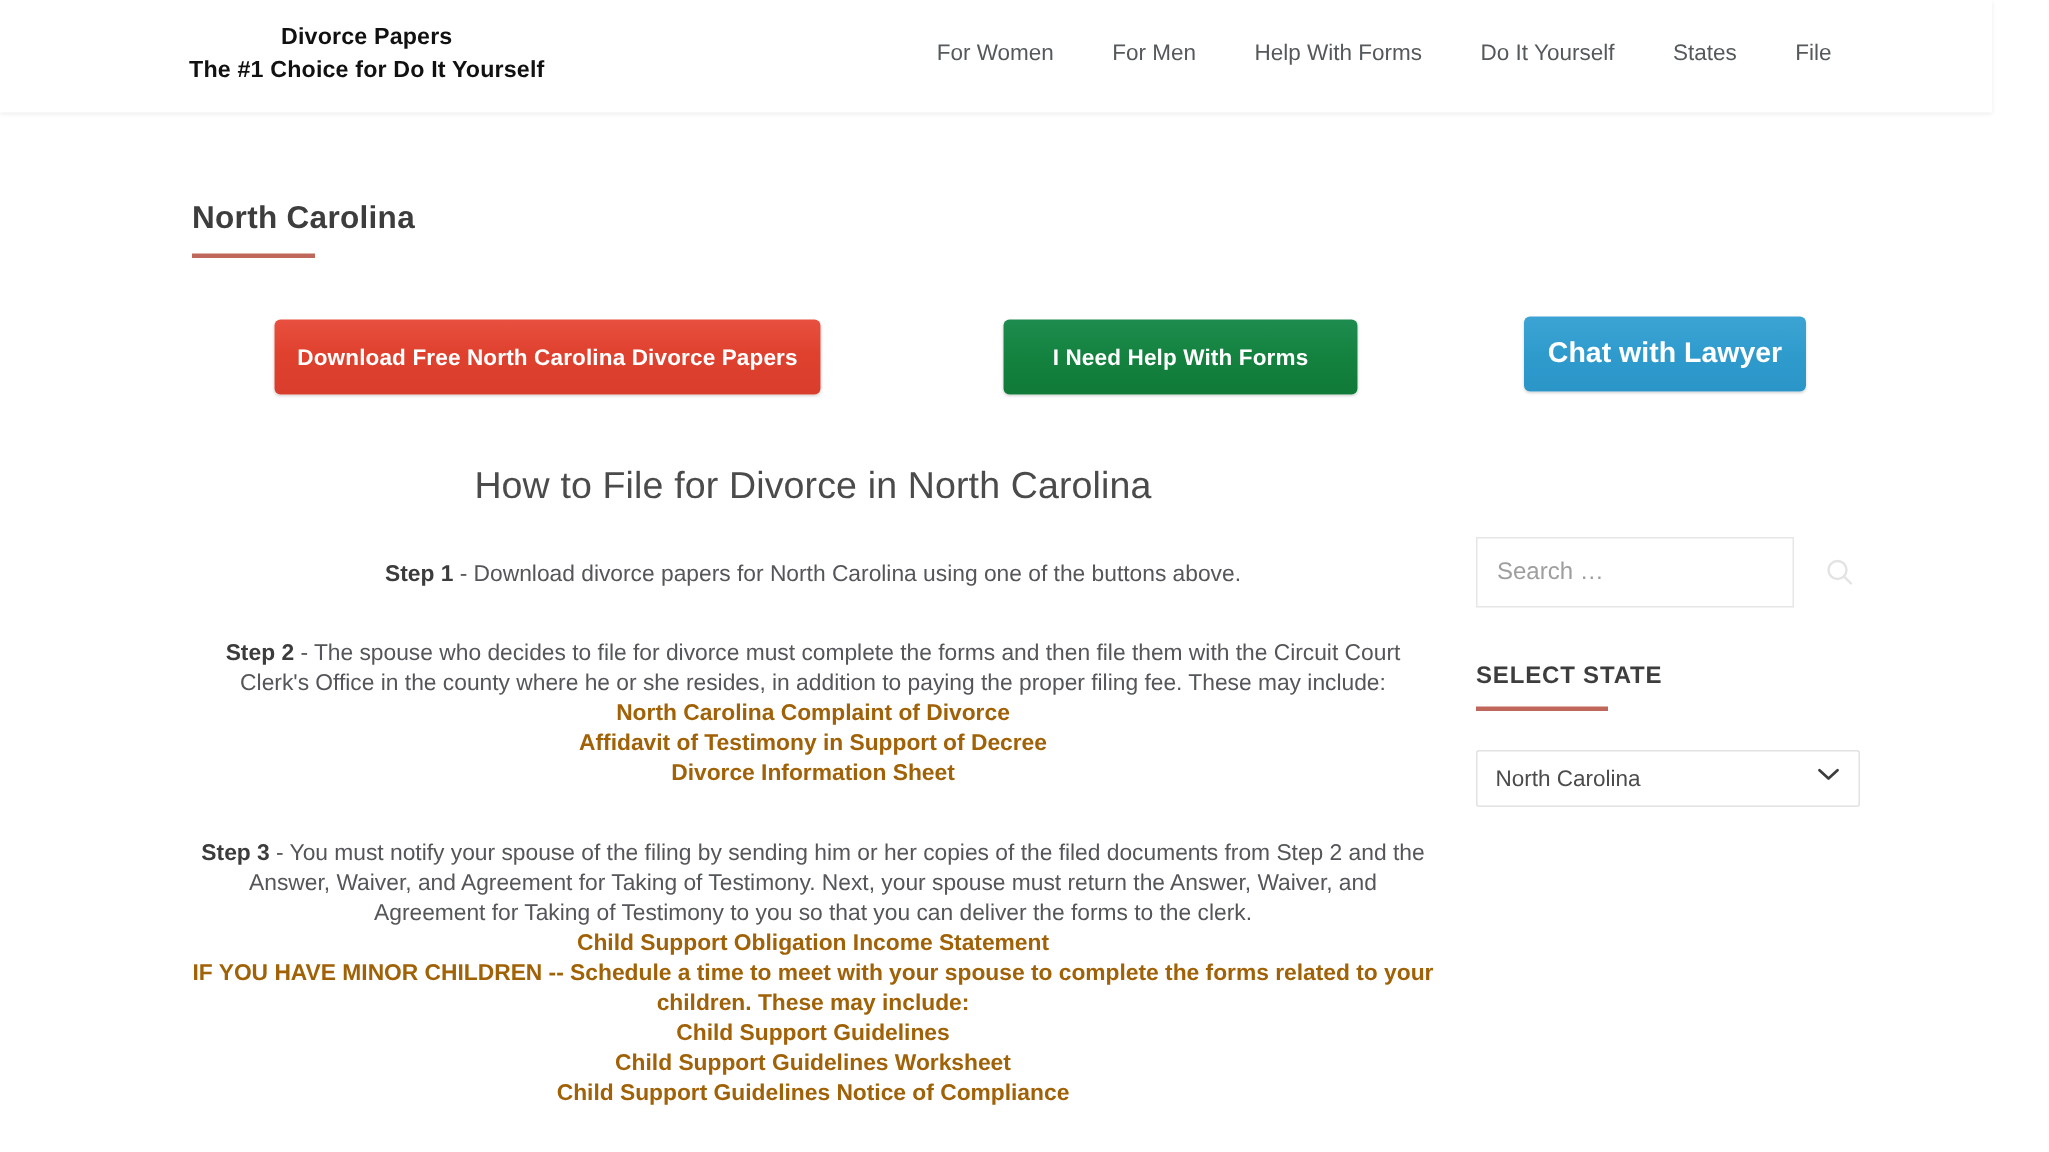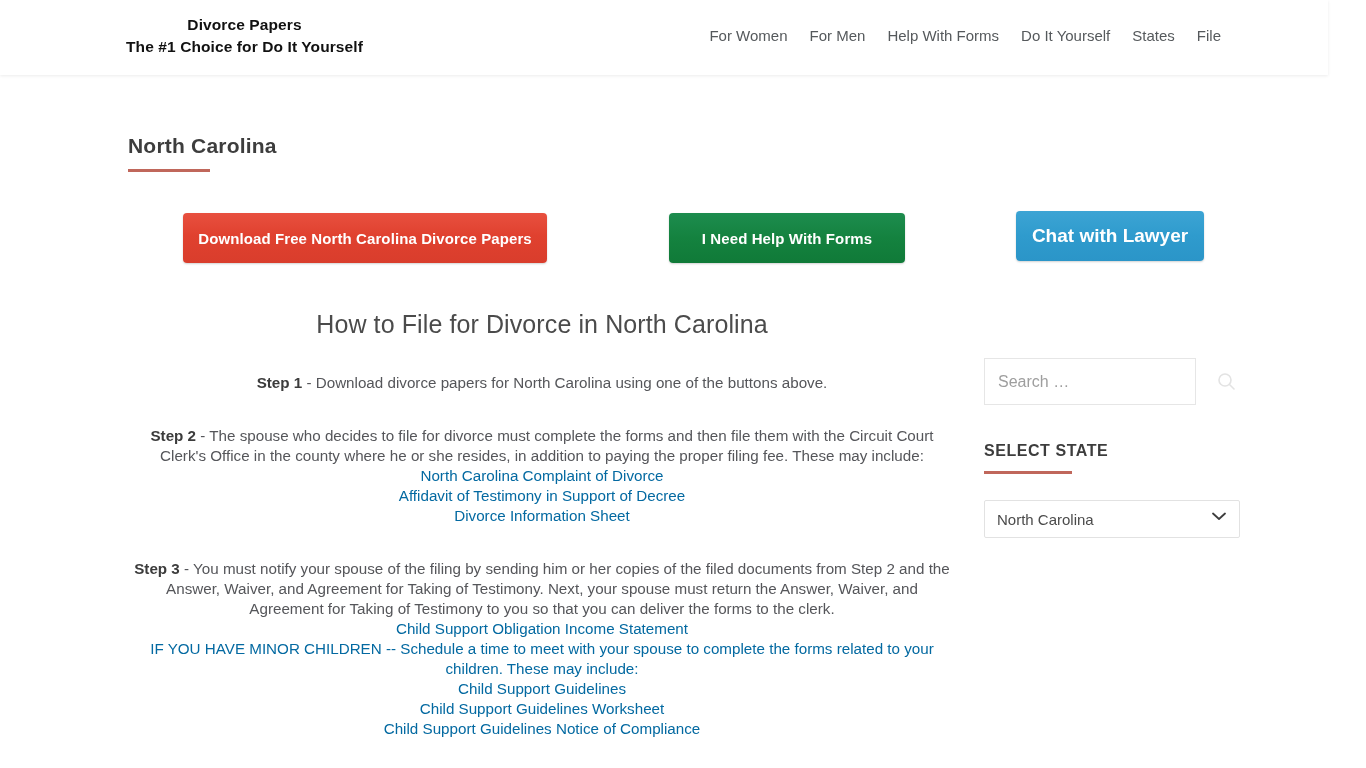--- a/index.html
+++ b/index.html
@@ -48,21 +48,21 @@
     color: #111111;
     letter-spacing: 0.1px;
   }
 
   .main-nav {
     position: absolute;
     right: 107px;
     top: 27px;
     display: flex;
     align-items: center;
-    gap: 22px;
+    gap: 39px;
     margin-left: 20px;
   }
   .nav-item {
     font-size: 15px;
     color: #55595c;
     text-decoration: none;
     white-space: nowrap;
     cursor: pointer;
   }
 
@@ -155,21 +155,22 @@
     line-height: 20px;
     color: #55565a;
   }
   .step-label {
     font-weight: bold;
     color: #3c3c3c;
   }
   .doc-line {
     font-size: 15.2px;
     line-height: 20px;
-    color: #0369a1;
+    color: #a16207;
+    font-weight: bold;
   }
 
   
   .sidebar {
     position: absolute;
     left: 984px;
     top: 0;
     width: 256px;
   }
 

